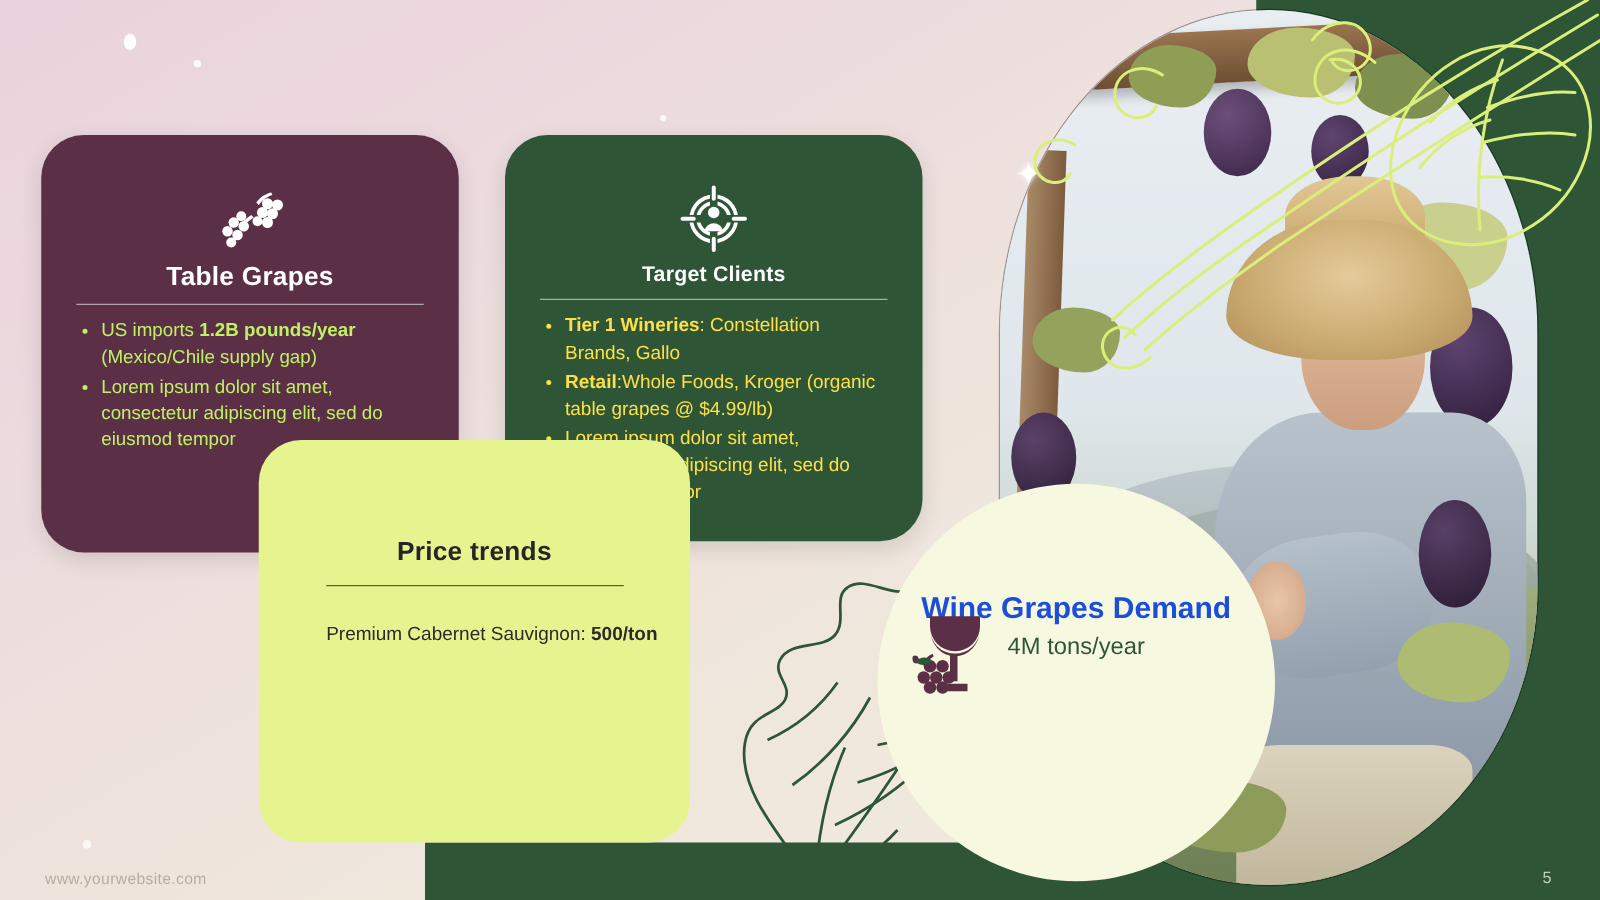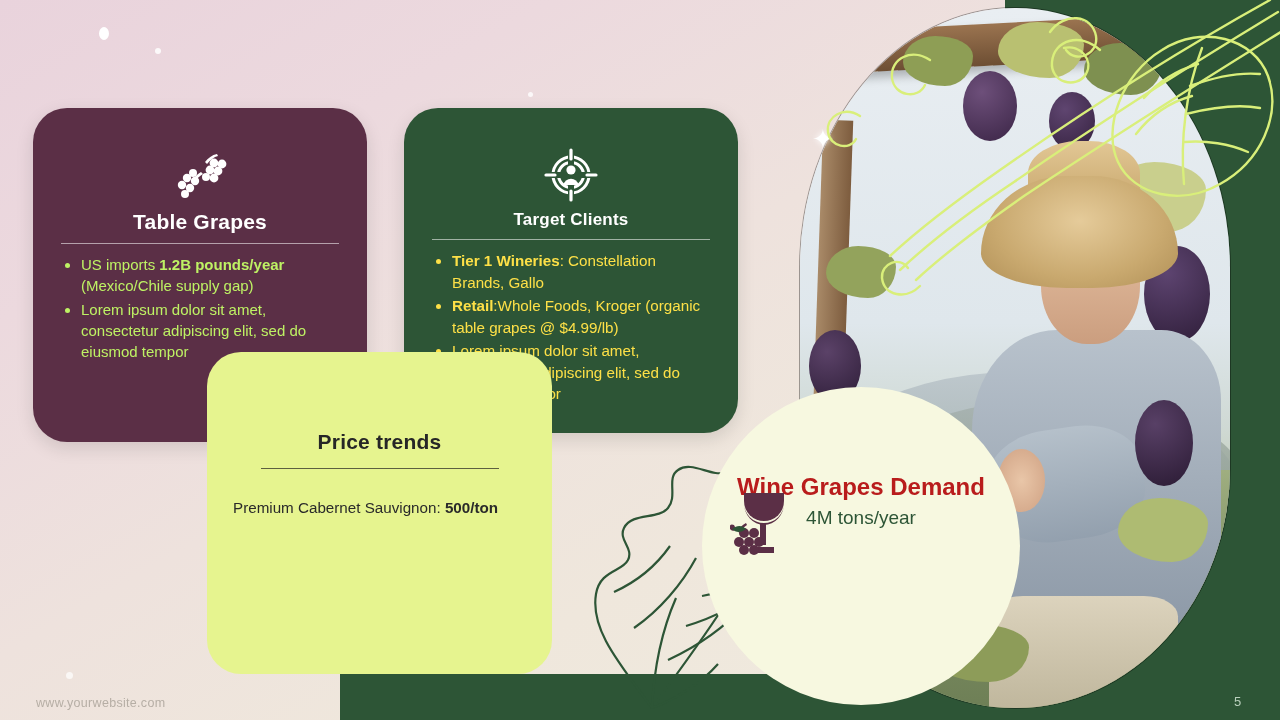--- a/index.html
+++ b/index.html
@@ -81,28 +81,28 @@
     box-shadow:0 6px 18px rgba(0,0,0,.12);padding:22px 26px;}
   .card-green .card-title{color:#fff;font-size:17px;margin-top:6px;}
   .card-green .rule{width:278px;}
   .card-green ul{margin:0;padding:0 4px 0 22px;color:#fde047;font-size:15.2px;line-height:1.42;}
   .card-green li{margin-bottom:2px;}
 
   
   .card-lime{left:207px;top:352px;width:345px;height:322px;background:#e6f48f;padding:18px 26px;}
   .card-lime .card-title{color:#262626;font-size:21px;margin-top:60px;}
   .card-lime .rule{width:238px;background:#3b3b2a;opacity:.8;margin-top:14px;}
-  .price-line{text-align:left;color:#2a2a2a;font-size:15.2px;margin-top:30px;}
+  .price-line{text-align:right;color:#2a2a2a;font-size:15.2px;margin-top:30px;}
   .price-line.second{margin-top:26px;}
   .price-line b{font-weight:bold;}
 
   
   .circle{position:absolute;left:702px;top:387px;width:318px;height:318px;border-radius:50%;
     background:#f7f8e0;text-align:center;}
-  .circle-title{color:#b91c1c;font-weight:bold;font-size:24px;line-height:1.18;margin-top:86px;}
+  .circle-title{color:#1d4ed8;font-weight:bold;font-size:24px;line-height:1.18;margin-top:86px;}
   .circle-sub{color:#2b2b2b;font-size:15px;margin-top:56px;}
   .circle-big{color:#2d5536;font-weight:normal;font-size:19px;margin-top:6px;}
   .wine-icon{position:absolute;left:28px;top:100px;width:62px;height:72px;}
 
   
   .slide-title{position:absolute;left:0;top:26px;width:1005px;text-align:center;
     font-size:49px;color:#3a3a3a;letter-spacing:.5px;}
 
   
   .website{position:absolute;left:36px;top:696px;font-size:12.5px;color:#b6aea5;letter-spacing:.3px;}

